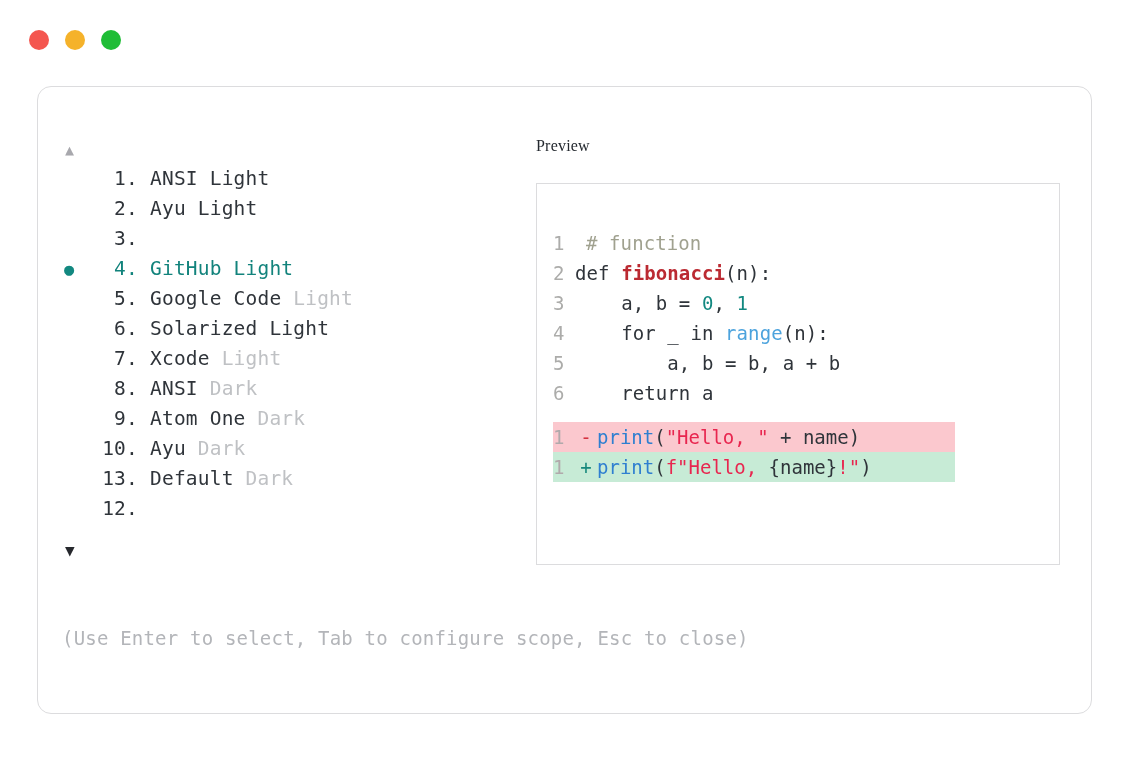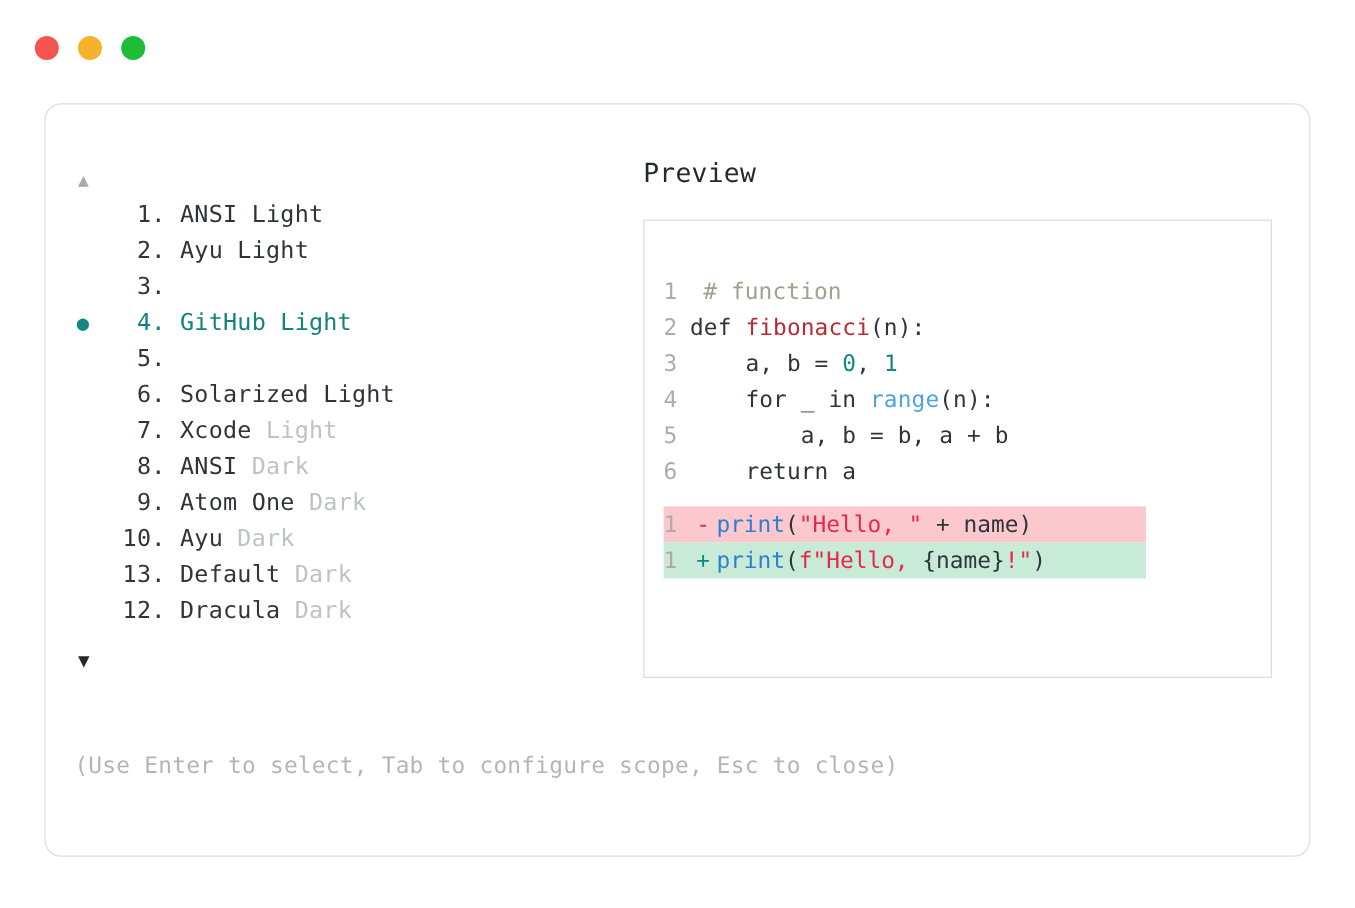--- a/index.html
+++ b/index.html
@@ -130,24 +130,25 @@
   }
 
   
   .right-col {
     position: absolute;
     left: 498px;
     top: 46px;
     width: 530px;
   }
   .preview-title {
-    font-size: 22px;
+    font-size: 16px;
     line-height: 26px;
     color: #24292f;
     letter-spacing: 0.2px;
+    font-family: Liberation Serif, serif;
   }
   .preview-box {
     margin-top: 24px;
     width: 524px;
     height: 382px;
     border: 1.5px solid #dcdcde;
     background: #ffffff;
     box-sizing: border-box;
     position: relative;
     overflow: hidden;
@@ -167,21 +168,21 @@
     width: 22px;
     flex: 0 0 22px;
     color: #acacaa;
     text-align: left;
   }
   .src { color: #2f343a; }
 
   
   .tok-comment { color: #a0a18f; margin-left: 11px; }
   .tok-def     { color: #2f343a; text-align: center; }
-  .tok-fn-def  { color: #bb2a32; font-weight: 400; }
+  .tok-fn-def  { color: #bb2a32; font-weight: 700; }
   .tok-num     { color: #128880; }
   .tok-builtin { color: #4ca3dd; }
   .tok-call    { color: #2f7fd0; }
   .tok-str     { color: #e8264f; }
   .tok-plain   { color: #2f343a; }
 
   
   .diff {
     position: absolute;
     left: 16px;
@@ -225,28 +226,28 @@
 
   <div class="left-col">
 
     <div class="scroll-up">▲</div>
 
     <ul class="theme-list" id="theme-list">
         <li class="theme-row"><span class="bullet-cell"></span><span class="num-cell">1.</span><span class="label-cell"><span>ANSI</span> <span class="variant">Light</span></span></li>
         <li class="theme-row"><span class="bullet-cell"></span><span class="num-cell">2.</span><span class="label-cell"><span>Ayu</span> <span class="variant">Light</span></span></li>
         <li class="theme-row"><span class="bullet-cell"></span><span class="num-cell">3.</span></li>
         <li class="theme-row selected"><span class="bullet-cell">●</span><span class="num-cell">4.</span><span class="label-cell"><span>GitHub</span> <span class="variant">Light</span></span></li>
-        <li class="theme-row"><span class="bullet-cell"></span><span class="num-cell">5.</span></li>
+        <li class="theme-row"><span class="bullet-cell"></span><span class="num-cell">5.</span><span class="label-cell"><span>Google Code</span> <span class="variant muted">Light</span></span></li>
         <li class="theme-row"><span class="bullet-cell"></span><span class="num-cell">6.</span><span class="label-cell"><span>Solarized</span> <span class="variant">Light</span></span></li>
         <li class="theme-row"><span class="bullet-cell"></span><span class="num-cell">7.</span><span class="label-cell"><span>Xcode</span> <span class="variant muted">Light</span></span></li>
         <li class="theme-row"><span class="bullet-cell"></span><span class="num-cell">8.</span><span class="label-cell"><span>ANSI</span> <span class="variant muted">Dark</span></span></li>
         <li class="theme-row"><span class="bullet-cell"></span><span class="num-cell">9.</span><span class="label-cell"><span>Atom One</span> <span class="variant muted">Dark</span></span></li>
         <li class="theme-row"><span class="bullet-cell"></span><span class="num-cell">10.</span><span class="label-cell"><span>Ayu</span> <span class="variant muted">Dark</span></span></li>
         <li class="theme-row"><span class="bullet-cell"></span><span class="num-cell">13.</span><span class="label-cell"><span>Default</span> <span class="variant muted">Dark</span></span></li>
-        <li class="theme-row"><span class="bullet-cell"></span><span class="num-cell">12.</span><span class="label-cell"><span>Dracula</span> <span class="variant muted">Dark</span></span></li>
+        <li class="theme-row"><span class="bullet-cell"></span><span class="num-cell">12.</span></li>
       </ul>
 
     <div class="scroll-down">▼</div>
   </div>
 
   <div class="hint">(Use Enter to select, Tab to configure scope, Esc to close)</div>
 
   <div class="right-col">
     <div class="preview-title">Preview</div>
     <div class="preview-box">

